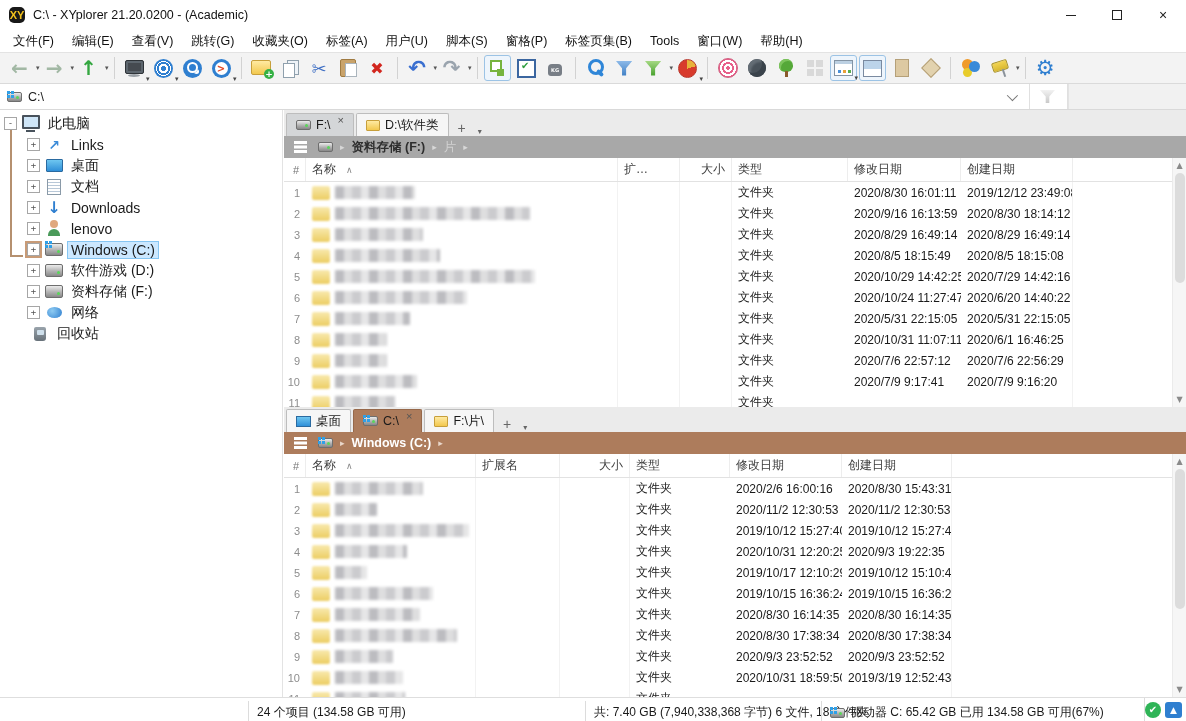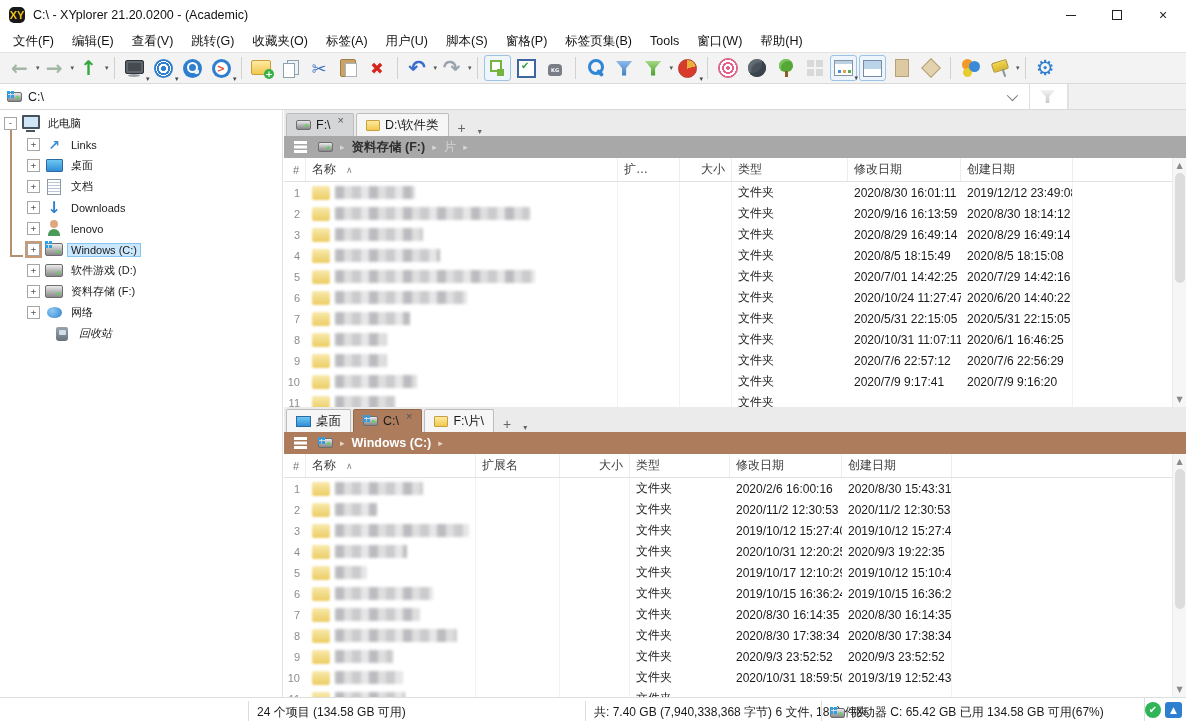--- a/index.html
+++ b/index.html
@@ -121,25 +121,25 @@
 
   
   #treepanel { position:absolute; left:0; top:110px; width:283px; height:587px; background:#fff;
                border-right:1px solid #e3e3e3; overflow:hidden; padding-top:3px; }
   .tree-row { height:21px; display:flex; align-items:center; position:relative; }
   .tree-row .toggle { width:13px; height:13px; border:1px solid #a6a6a6; background:#fff; color:#555;
         font-size:9px; line-height:11px; text-align:center; flex:none; font-family:"DejaVu Sans Mono",monospace; }
   .toggle.path-box { box-shadow:0 0 0 2px #c89b77; }
   .tree-row .ti { width:18px; height:17px; margin:0 4px 0 5px; position:relative; flex:none;
         display:inline-flex; align-items:center; justify-content:center; font-family:"DejaVu Sans",sans-serif; }
-  .tree-label { padding:1px 4px; white-space:nowrap; font-size:11px; }
+  .tree-label { padding:1px 4px; white-space:nowrap; font-size:14px; }
   .tree-row.sel .tree-label { background:#cce8ff; border:1px solid #86c5f2; padding:0 3px; }
   #path-v { position:absolute; left:10px; top:17px; width:2px; height:130px; background:#b5906f; }
   #path-h { position:absolute; left:10px; top:145px; width:13px; height:2px; background:#b5906f; }
-  .lv0 { padding-left:4px; } .lv1 { padding-left:27px; } .lv1.no-toggle { padding-left:48px;font-style:italic; }
+  .lv0 { padding-left:4px; } .lv1 { padding-left:27px; } .lv1.no-toggle { padding-left:26px; }
   
   .ti::before, .ti::after { content:""; }
   .computer-icon::before { width:15px; height:10px; background:#cfe6f8; border:2px solid #48525c; border-radius:1px; margin-bottom:3px; }
   .computer-icon::after  { position:absolute; bottom:0; left:4px; width:9px; height:2px; background:#48525c; }
   .link-icon::before { content:"↗"; font-size:14px; font-weight:bold; color:#3a8ad8; }
   .desktop-icon::before { width:15px; height:11px; background:linear-gradient(#6ec6f0,#2f8fd8); border:1px solid #2a6aa0; border-radius:1px; }
   .document-icon::before { width:12px; height:14px; border:1px solid #8a9aa8;
         background:repeating-linear-gradient(#fff 0 2px,#b8c8d8 2px 3px); }
   .download-icon::before { content:"↓"; font-size:16px; font-weight:bold; color:#2f7fd0; }
   .user-icon::before { position:absolute; top:0; left:5px; width:8px; height:8px; border-radius:50%; background:#e0a87e; }
@@ -563,21 +563,21 @@
       </div>
       <div class="frow">
         <div class="cell num" style="width: 22px;">5</div>
         <div class="cell name line" style="width: 312px;">
           <span class="blur-folder"></span>
           <span class="blur-name" style="width: 200px;"></span>
         </div>
         <div class="cell line" style="width: 62px;"></div>
         <div class="cell right line" style="width: 52px;"></div>
         <div class="cell " style="width: 116px;">文件夹</div>
-        <div class="cell " style="width: 113px;">2020/7/01 14:42:25</div>
+        <div class="cell " style="width: 113px;">2020/10/29 14:42:25</div>
         <div class="cell line" style="width: 112px;">2020/7/29 14:42:16</div>
         <div class="cell" style="flex: 1 1 0%;"></div>
       </div>
       <div class="frow">
         <div class="cell num" style="width: 22px;">6</div>
         <div class="cell name line" style="width: 312px;">
           <span class="blur-folder"></span>
           <span class="blur-name" style="width: 132px;"></span>
         </div>
         <div class="cell line" style="width: 62px;"></div>

